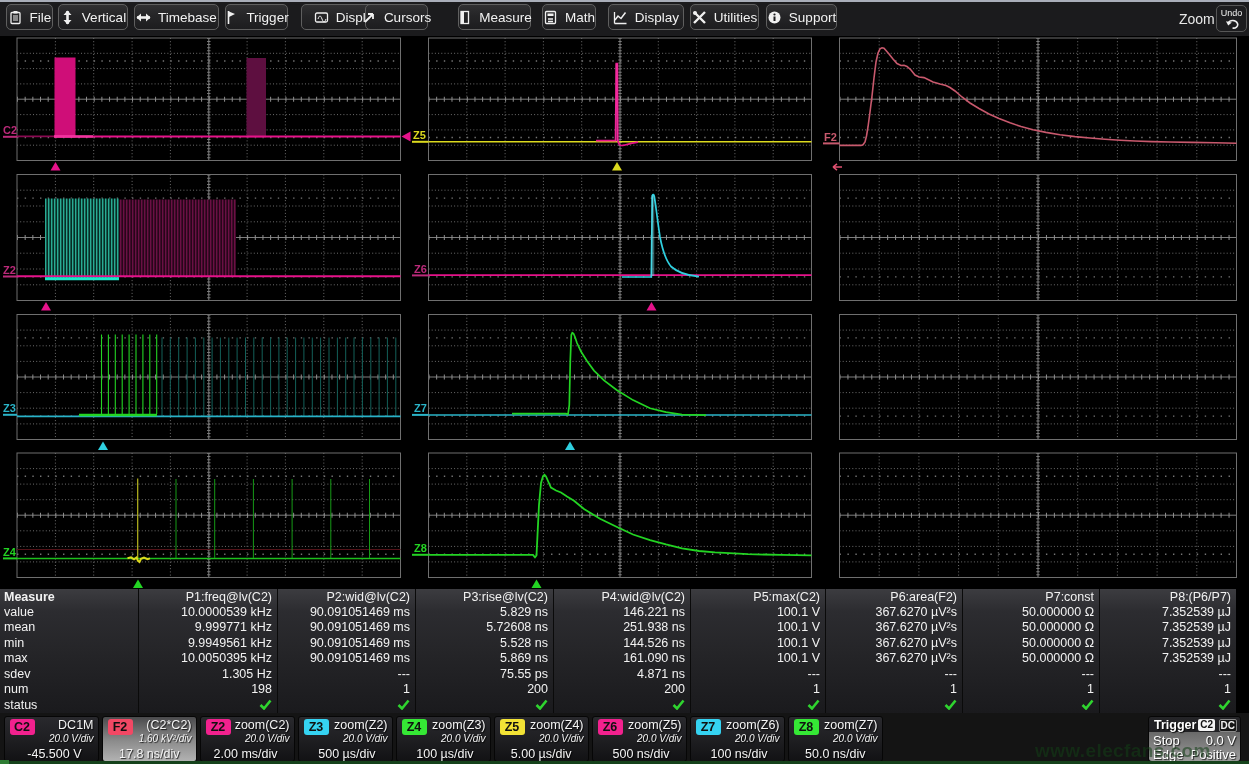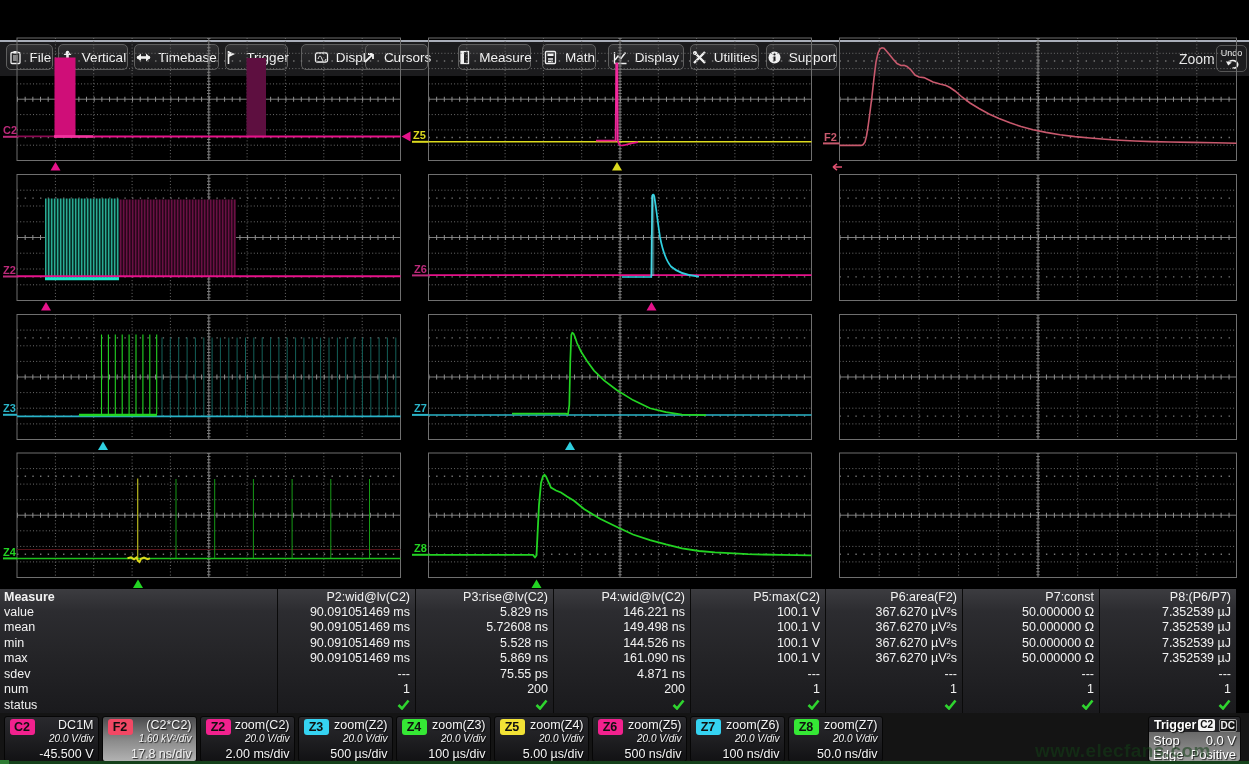--- a/index.html
+++ b/index.html
@@ -1,16 +1,16 @@
 <!DOCTYPE html>
 <html><head><meta charset="utf-8"><style>
 *{margin:0;padding:0;box-sizing:border-box}
 html,body{width:1249px;height:764px;background:#000;overflow:hidden;
 font-family:"Liberation Sans", sans-serif;}
-#menubar{position:absolute;left:0;top:0;width:1249px;height:36px;background:#1b1b1d;margin-top:40px;}
+#menubar{position:absolute;left:0;top:0;width:1249px;height:36px;background:#1b1b1d;}
 #menubar .topline{position:absolute;left:0;top:0;width:1249px;height:2px;background:#a9aeb9;}
 .mbtn{position:absolute;top:4px;height:26px;border:1px solid #5f5f5f;border-radius:5px;
 background:linear-gradient(180deg,#303032 0%,#252527 45%,#1d1d1f 100%);
 color:#f2f2f2;font-size:13.5px;display:flex;align-items:center;justify-content:center;gap:7px;}
 .mbtn svg{flex:0 0 auto}
 .zoomlbl{position:absolute;top:11px;left:1179px;color:#e8e8e8;font-size:14px;}
 .undobtn{position:absolute;left:1216px;top:5px;width:31px;height:27px;border:1px solid #565656;
 border-radius:5px;background:#1d1d1f;color:#f0f0f0;font-size:9px;text-align:center;line-height:10px;padding-top:2px;}
 #plot{position:absolute;left:0;top:36px;}
 #mtable{position:absolute;left:0;top:589px;width:1236px;height:124px;
@@ -19,21 +19,21 @@
 .tcell{position:absolute;right:5px;white-space:nowrap;color:#f2f2f2;font-size:12.5px;height:15.5px;line-height:15.5px;}
 .tlab{position:absolute;left:4px;white-space:nowrap;color:#f2f2f2;font-size:12.5px;height:15.5px;line-height:15.5px;}
 #bottom{position:absolute;left:0;top:713px;width:1249px;height:51px;background:#141414;}
 .dbox{position:absolute;top:3px;width:95px;height:45.5px;border-radius:3px;
 background:linear-gradient(180deg,#29292d 0%,#1f1f22 50%,#121214 100%);border:1px solid #060606;}
 .dbox.lit{background:linear-gradient(180deg,#4a4a4c 0%,#8c8c8c 55%,#b2b2b2 100%);}
 .dtag{position:absolute;left:5px;top:2px;min-width:25px;height:16px;border-radius:3px;
 color:#101010;font-size:12.5px;font-weight:bold;text-align:center;line-height:16px;padding:0 3px;}
 .dr1{position:absolute;right:4px;top:1px;color:#f4f4f4;font-size:12.5px;white-space:nowrap;}
 .dr2{position:absolute;right:4px;top:15.5px;color:#f4f4f4;font-size:10px;white-space:nowrap;font-style:italic;}
-.dr3{position:absolute;right:4px;top:30px;color:#f4f4f4;font-size:12.5px;white-space:nowrap;}
+.dr3{position:absolute;right:16px;top:30px;color:#f4f4f4;font-size:12.5px;white-space:nowrap;}
 .shadow{text-shadow:1px 1px 1px rgba(0,0,0,0.8);}
 .tbox{position:absolute;top:3px;height:45.5px;border-radius:3px;border:1px solid #060606;
 background:linear-gradient(180deg,#242427 0%,#1c1c1f 100%);}
 .tbox .lower{position:absolute;left:0;top:15px;right:0;bottom:0;border-radius:0 0 3px 3px;
 background:linear-gradient(180deg,#696969 0%,#868686 60%,#9c9c9c 100%);}
 .wm{position:absolute;left:1035px;top:740px;width:215px;color:rgba(18,62,22,0.55);
 font-size:19px;font-weight:bold;letter-spacing:0.4px;z-index:30;}
 .greenstrip{position:absolute;left:0;top:761px;width:1249px;height:3px;background:#15421b;}
 </style></head><body>
 
@@ -505,20 +505,32 @@
   </svg>
 <div id="mtable">
     <div class="tlab" style="top:0.5px;font-weight:bold">Measure</div>
     <div class="tlab" style="top:15.9px">value</div>
     <div class="tlab" style="top:31.4px">mean</div>
     <div class="tlab" style="top:46.8px">min</div>
     <div class="tlab" style="top:62.3px">max</div>
     <div class="tlab" style="top:77.8px">sdev</div>
     <div class="tlab" style="top:93.2px">num</div>
     <div class="tlab" style="top:108.6px">status</div>
+    <div class="tcol" style="left:138px;width:139px">
+      <div class="tcell" style="top:0.5px">P1:freq@lv(C2)</div>
+      <div class="tcell" style="top:15.9px">10.0000539 kHz</div>
+      <div class="tcell" style="top:31.4px">9.999771 kHz</div>
+      <div class="tcell" style="top:46.8px">9.9949561 kHz</div>
+      <div class="tcell" style="top:62.3px">10.0050395 kHz</div>
+      <div class="tcell" style="top:77.8px">1.305 Hz</div>
+      <div class="tcell" style="top:93.2px">198</div>
+      <div class="tcell" style="top:108.6px"><svg width="13" height="11" viewBox="0 0 13 11" style="vertical-align:-1px">
+          <path d="M1.5 6L5 9.5L11.5 1.5" stroke="#2fd42f" stroke-width="2.6" fill="none"></path>
+        </svg></div>
+    </div>
     <div class="tcol" style="left:277px;width:138px">
       <div class="tcell" style="top:0.5px">P2:wid@lv(C2)</div>
       <div class="tcell" style="top:15.9px">90.091051469 ms</div>
       <div class="tcell" style="top:31.4px">90.091051469 ms</div>
       <div class="tcell" style="top:46.8px">90.091051469 ms</div>
       <div class="tcell" style="top:62.3px">90.091051469 ms</div>
       <div class="tcell" style="top:77.8px">---</div>
       <div class="tcell" style="top:93.2px">1</div>
       <div class="tcell" style="top:108.6px"><svg width="13" height="11" viewBox="0 0 13 11" style="vertical-align:-1px">
           <path d="M1.5 6L5 9.5L11.5 1.5" stroke="#2fd42f" stroke-width="2.6" fill="none"></path>
@@ -532,21 +544,21 @@
       <div class="tcell" style="top:62.3px">5.869 ns</div>
       <div class="tcell" style="top:77.8px">75.55 ps</div>
       <div class="tcell" style="top:93.2px">200</div>
       <div class="tcell" style="top:108.6px"><svg width="13" height="11" viewBox="0 0 13 11" style="vertical-align:-1px">
           <path d="M1.5 6L5 9.5L11.5 1.5" stroke="#2fd42f" stroke-width="2.6" fill="none"></path>
         </svg></div>
     </div>
     <div class="tcol" style="left:553px;width:137px">
       <div class="tcell" style="top:0.5px">P4:wid@lv(C2)</div>
       <div class="tcell" style="top:15.9px">146.221 ns</div>
-      <div class="tcell" style="top:31.4px">149.498 ns</div>
+      <div class="tcell" style="top:31.4px">251.938 ns</div>
       <div class="tcell" style="top:46.8px">144.526 ns</div>
       <div class="tcell" style="top:62.3px">161.090 ns</div>
       <div class="tcell" style="top:77.8px">4.871 ns</div>
       <div class="tcell" style="top:93.2px">200</div>
       <div class="tcell" style="top:108.6px"><svg width="13" height="11" viewBox="0 0 13 11" style="vertical-align:-1px">
           <path d="M1.5 6L5 9.5L11.5 1.5" stroke="#2fd42f" stroke-width="2.6" fill="none"></path>
         </svg></div>
     </div>
     <div class="tcol" style="left:690px;width:135px">
       <div class="tcell" style="top:0.5px">P5:max(C2)</div>

